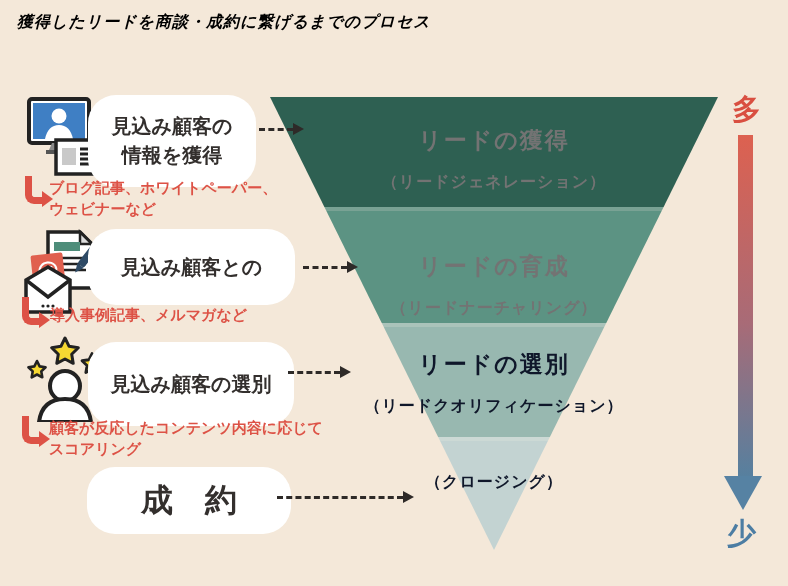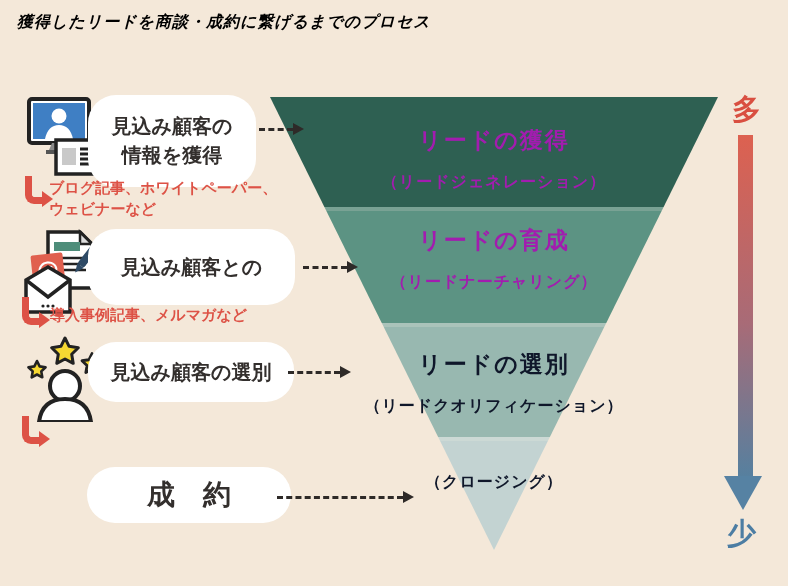--- a/index.html
+++ b/index.html
@@ -18,32 +18,32 @@
     background:linear-gradient(180deg,
       #2e6052 0 110px,#79a294 110px 114px,
       #5c9383 114px 226px,#aac3ba 226px 230px,
       #98b8b0 230px 340px,#ccd9d5 340px 344px,
       #c3d3d2 344px 100%);
   }
   .funnel-labels{position:absolute;left:270px;top:97px;width:448px;height:453px;pointer-events:none;}
   .stage-text{position:absolute;left:0;width:100%;text-align:center;font-weight:800;}
   .stage-main{font-size:23px;letter-spacing:2px;}
   .stage-sub{font-size:16px;margin-top:16px;letter-spacing:1px;}
-  .light{color:#a21caf}.dark{color:#0f172a}
-  .s1{top:28px}.s2{top:128px}.s3{top:252px}.s4{top:359px}
+  .light{color:#737373}.dark{color:#0f172a}
+  .s1{top:28px}.s2{top:154px}.s3{top:252px}.s4{top:359px}
   
   .bubble{
     position:absolute;background:#ffffff;border-radius:28px;
     display:flex;align-items:center;justify-content:center;text-align:center;
     font-weight:800;color:#332f2d;font-size:20px;line-height:1.45;
   }
   .b1{left:88px;top:95px;width:168px;height:92px;}
   .b2{left:88px;top:229px;width:207px;height:76px;}
-  .b3{left:88px;top:342px;width:206px;height:60px;}
-  .b4{left:87px;top:467px;width:204px;height:56px;font-size:28px;}
+  .b3{left:88px;top:342px;width:206px;height:84px;}
+  .b4{left:87px;top:467px;width:204px;height:67px;font-size:32px;}
   
   .dotted{position:absolute;height:0;border-top:3px dashed #2e2a28;}
   .dotted::after{
     content:"";position:absolute;right:-11px;top:-8px;width:0;height:0;
     border-left:11px solid #2e2a28;border-top:6.5px solid transparent;border-bottom:6.5px solid transparent;
   }
   .a1{left:259px;top:128px;width:34px;}
   .a2{left:303px;top:266px;width:44px;}
   .a3{left:288px;top:371px;width:52px;}
   .a4{left:277px;top:496px;width:126px;}
@@ -181,20 +181,24 @@
       <polygon points="68,17.5 71.09,23.75 77.99,24.76 72.99,29.62 74.17,36.5 68,33.25 61.83,36.5 63.01,29.62 58.01,24.76 64.91,23.75" fill="#f6d832" stroke="#222" stroke-width="2.8" stroke-linejoin="round"></polygon>
       <circle cx="41" cy="50" r="15" fill="#fff" stroke="#222" stroke-width="4"></circle>
       <path d="M15 86 q3 -23 26 -23 q23 0 26 23 z" fill="#fff" stroke="#222" stroke-width="4"></path>
     </svg>
   </div>
   <div class="bubble b3">
     <div><span>見込み顧客の選別</span></div>
   </div>
   <div class="dotted a3"></div>
   <div class="larrow la3"></div>
+  <div class="note n3">
+    <span>顧客が反応したコンテンツ内容に応じて</span><br>
+    <span>スコアリング</span>
+  </div>
 
   <div class="bubble b4">
     <div><span>成　約</span></div>
   </div>
   <div class="dotted a4"></div>
 
   <div class="vol-label vol-top">多</div>
   <div class="vol-bar"></div>
   <div class="vol-head"></div>
   <div class="vol-label vol-bottom">少</div>

